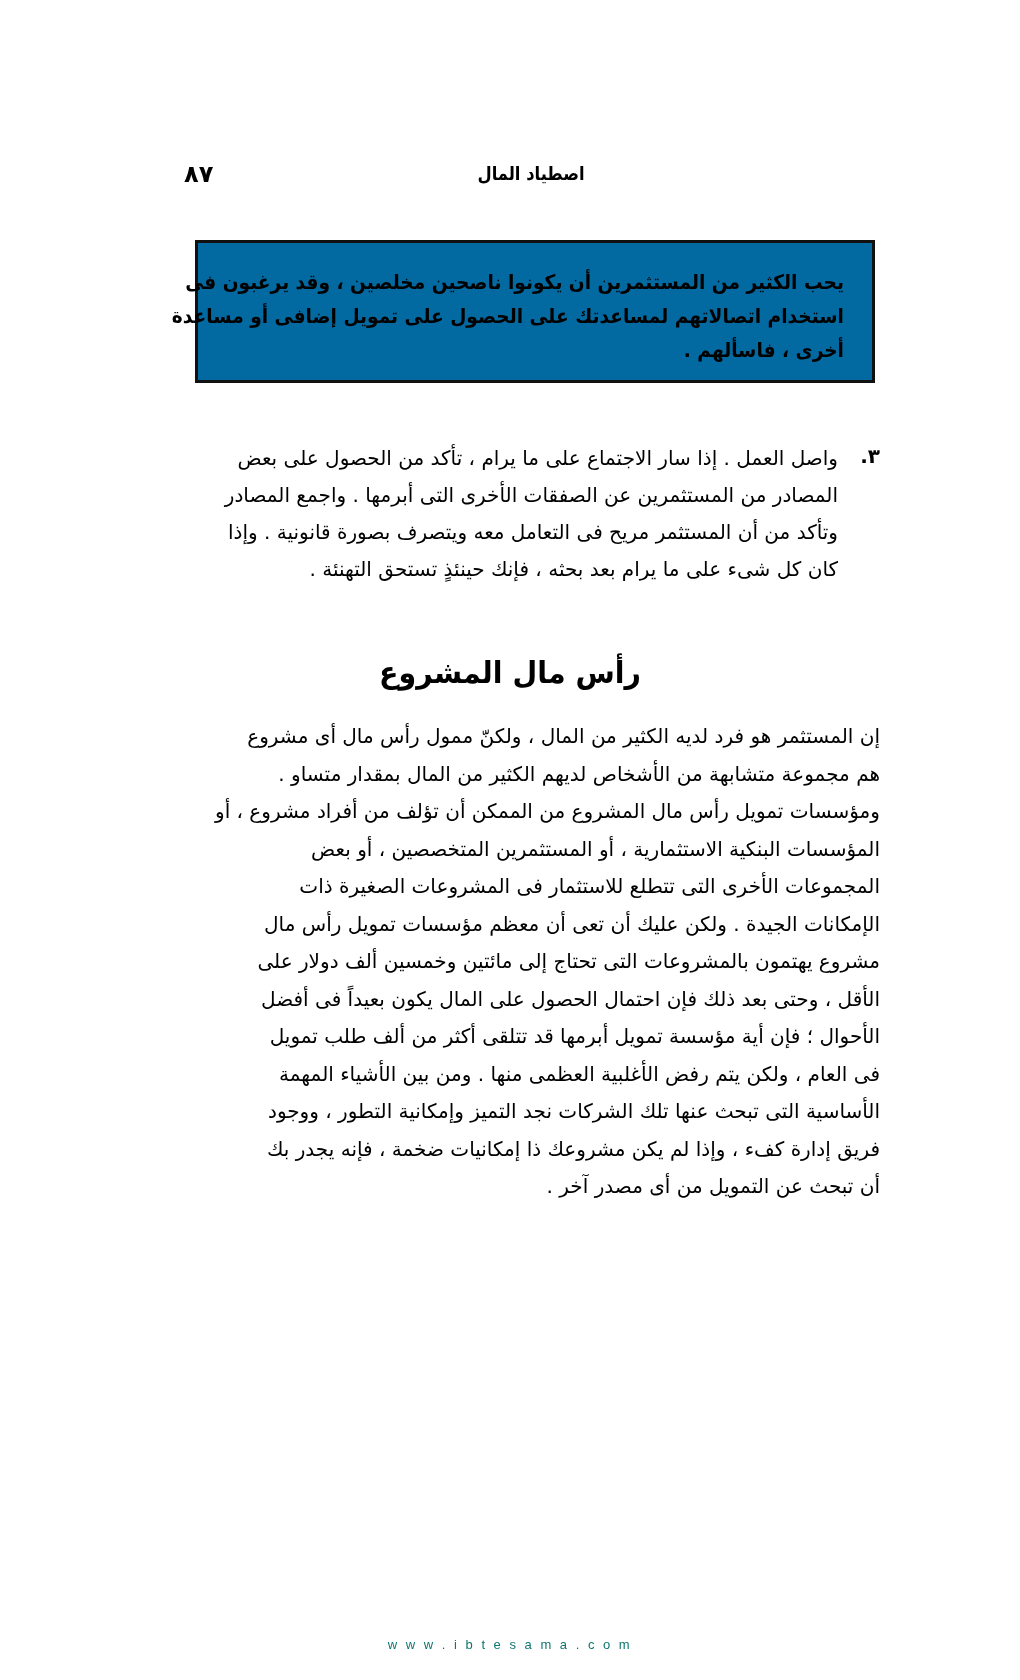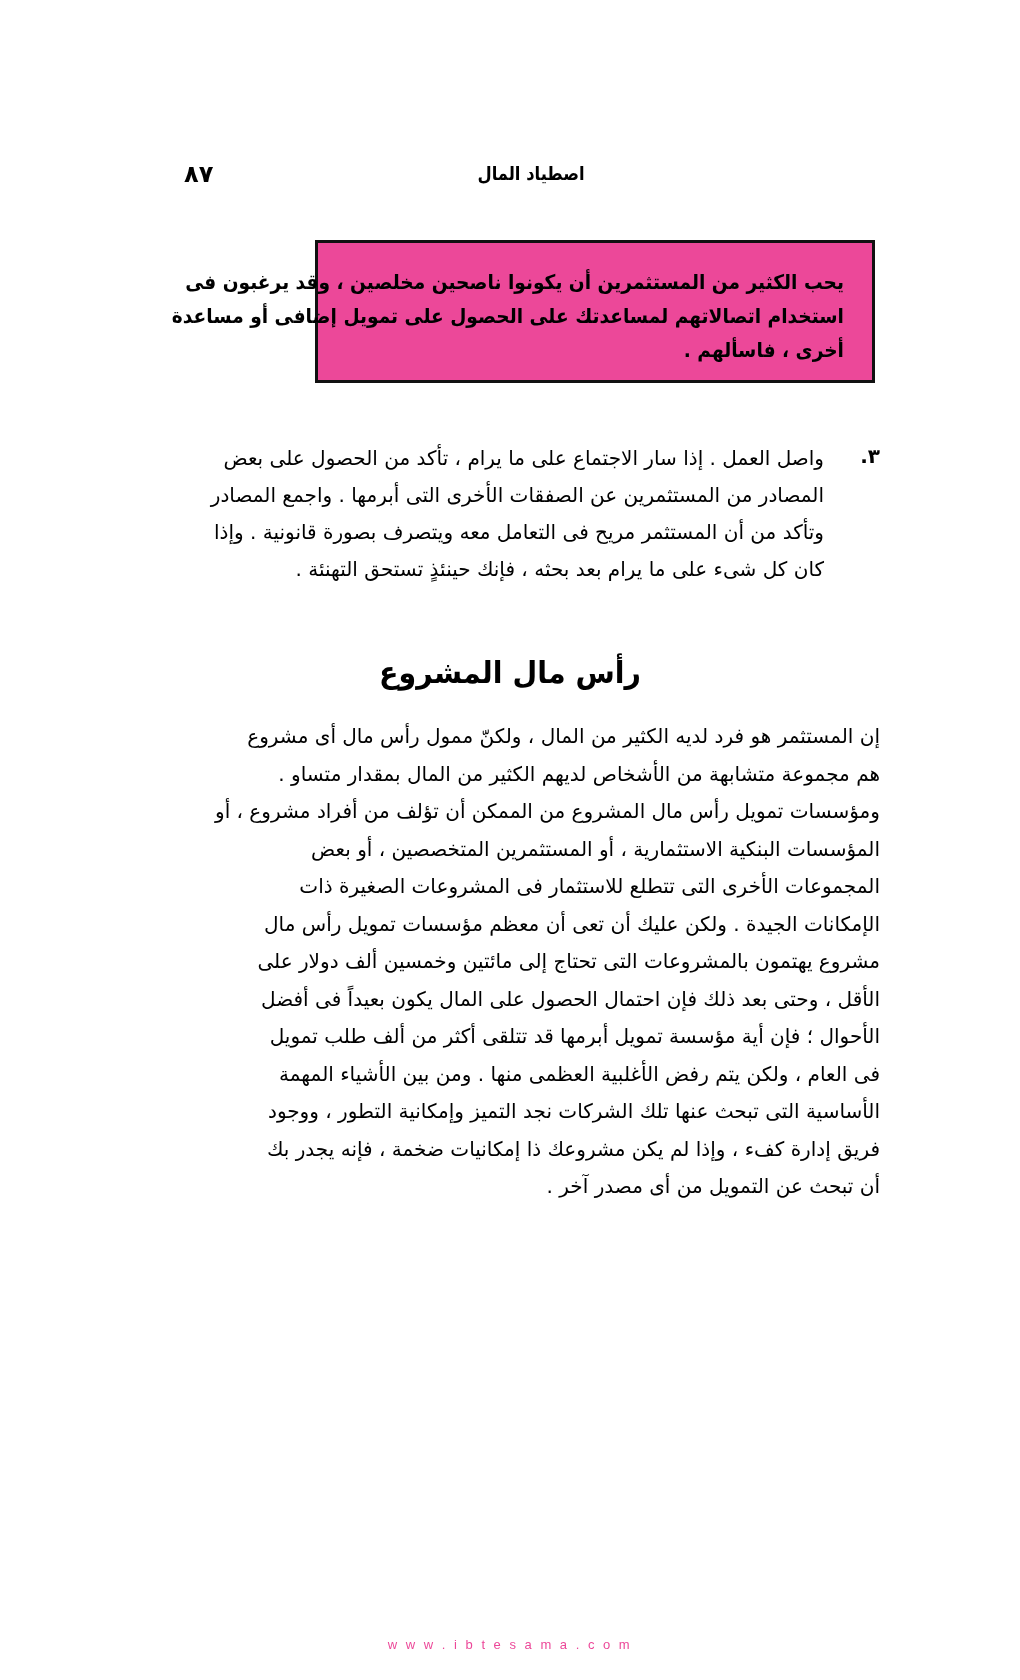--- a/index.html
+++ b/index.html
@@ -48,25 +48,25 @@
     font-weight: 700;
     letter-spacing: 1px;
     margin-left: 44px;
   }
 
   
   .callout {
     position: absolute;
     top: 240px;
     right: 145px;
-    width: 560px;
+    width: 680px;
     height: 143px;
     border: 3px solid #111;
     box-sizing: border-box;
-    background: #ec4899;
+    background: #0369a1;
   }
   .callout-inner {
     padding: 22px 28px 0 26px;
     direction: rtl;
     text-align: justify;
     text-align-last: right;
   }
   .callout-line {
     font-size: 20px;
     font-weight: 700;
@@ -91,21 +91,21 @@
   .list-item .marker {
     position: absolute;
     right: 0;
     top: 4px;
     font-size: 20px;
     font-weight: 700;
     width: 34px;
     text-align: right;
   }
   .list-item .item-body {
-    margin-right: 56px;
+    margin-right: 42px;
     direction: rtl;
   }
   .para-line {
     font-size: 20px;
     line-height: 37px;
     white-space: nowrap;
     letter-spacing: -0.2px;
   }
 
   
@@ -139,21 +139,21 @@
 
   
   .watermark {
     position: absolute;
     bottom: 28px;
     left: 0;
     right: 0;
     text-align: center;
     direction: ltr;
     font-size: 13px;
-    color: #ec4899;
+    color: #0f766e;
     letter-spacing: 2.5px;
     font-family: "Liberation Sans", sans-serif;
   }
 </style>
 </head>
 <body>
 
 <div class="page">
 
   <div class="running-head">

